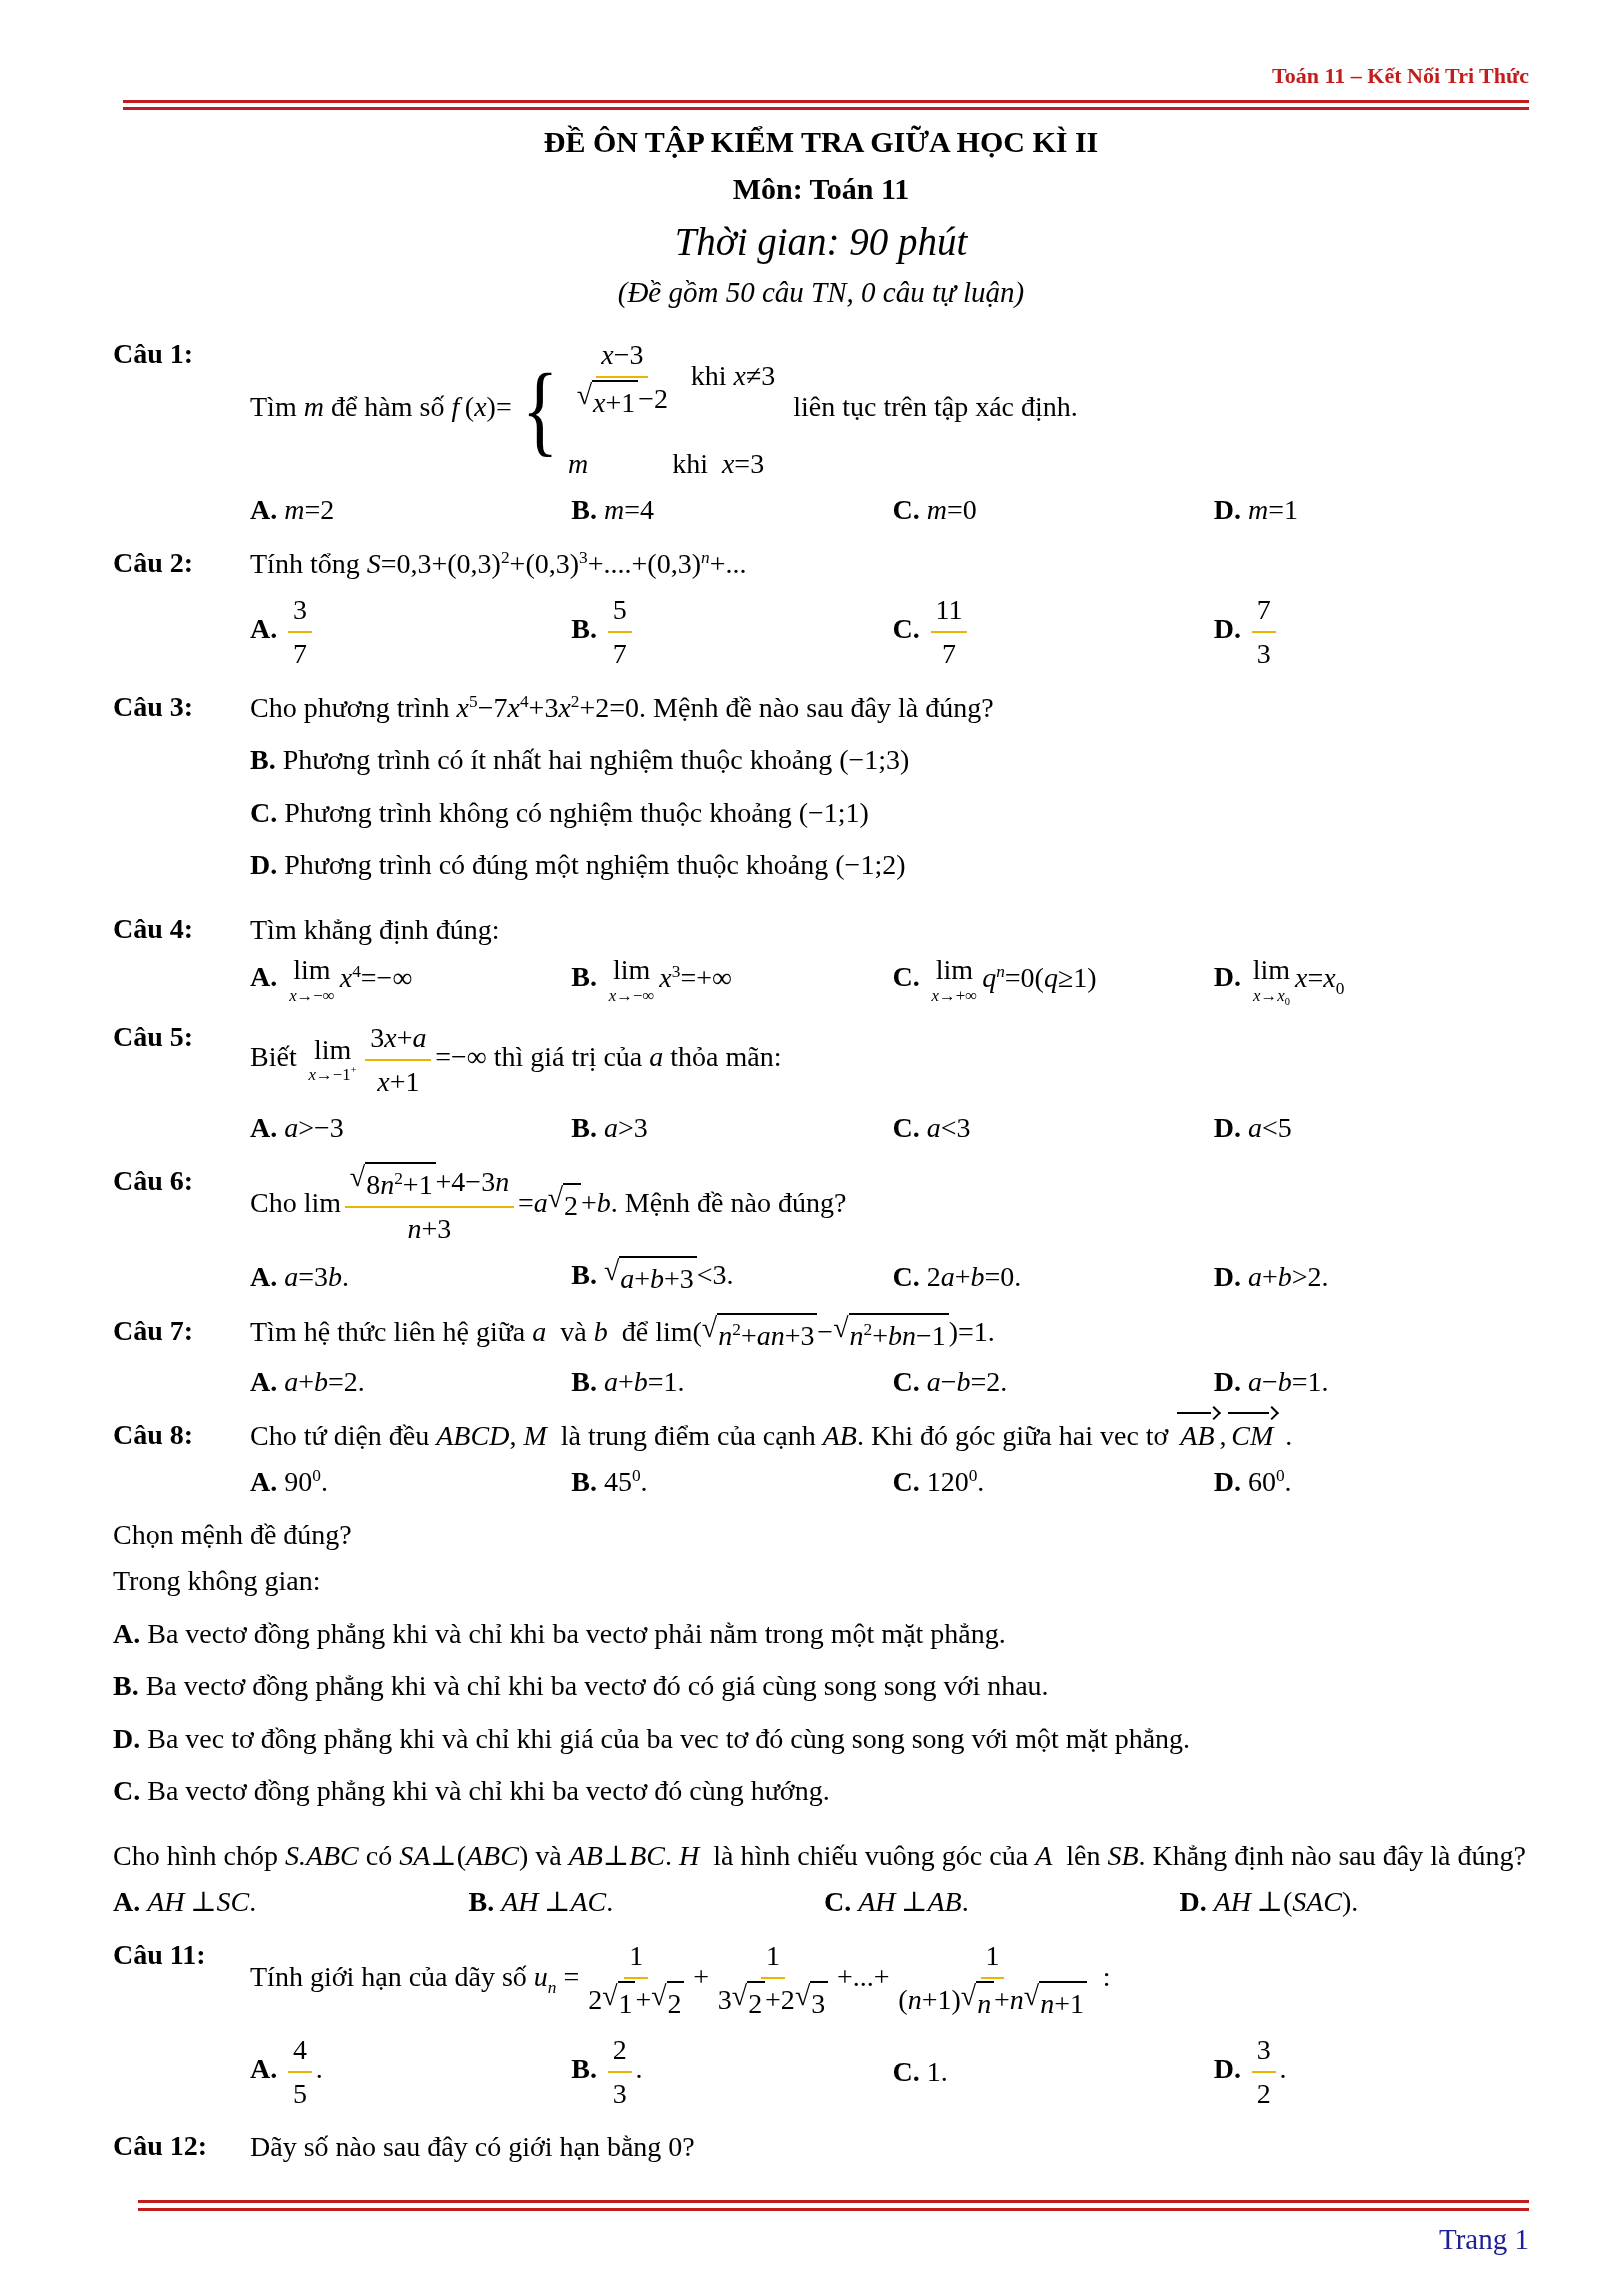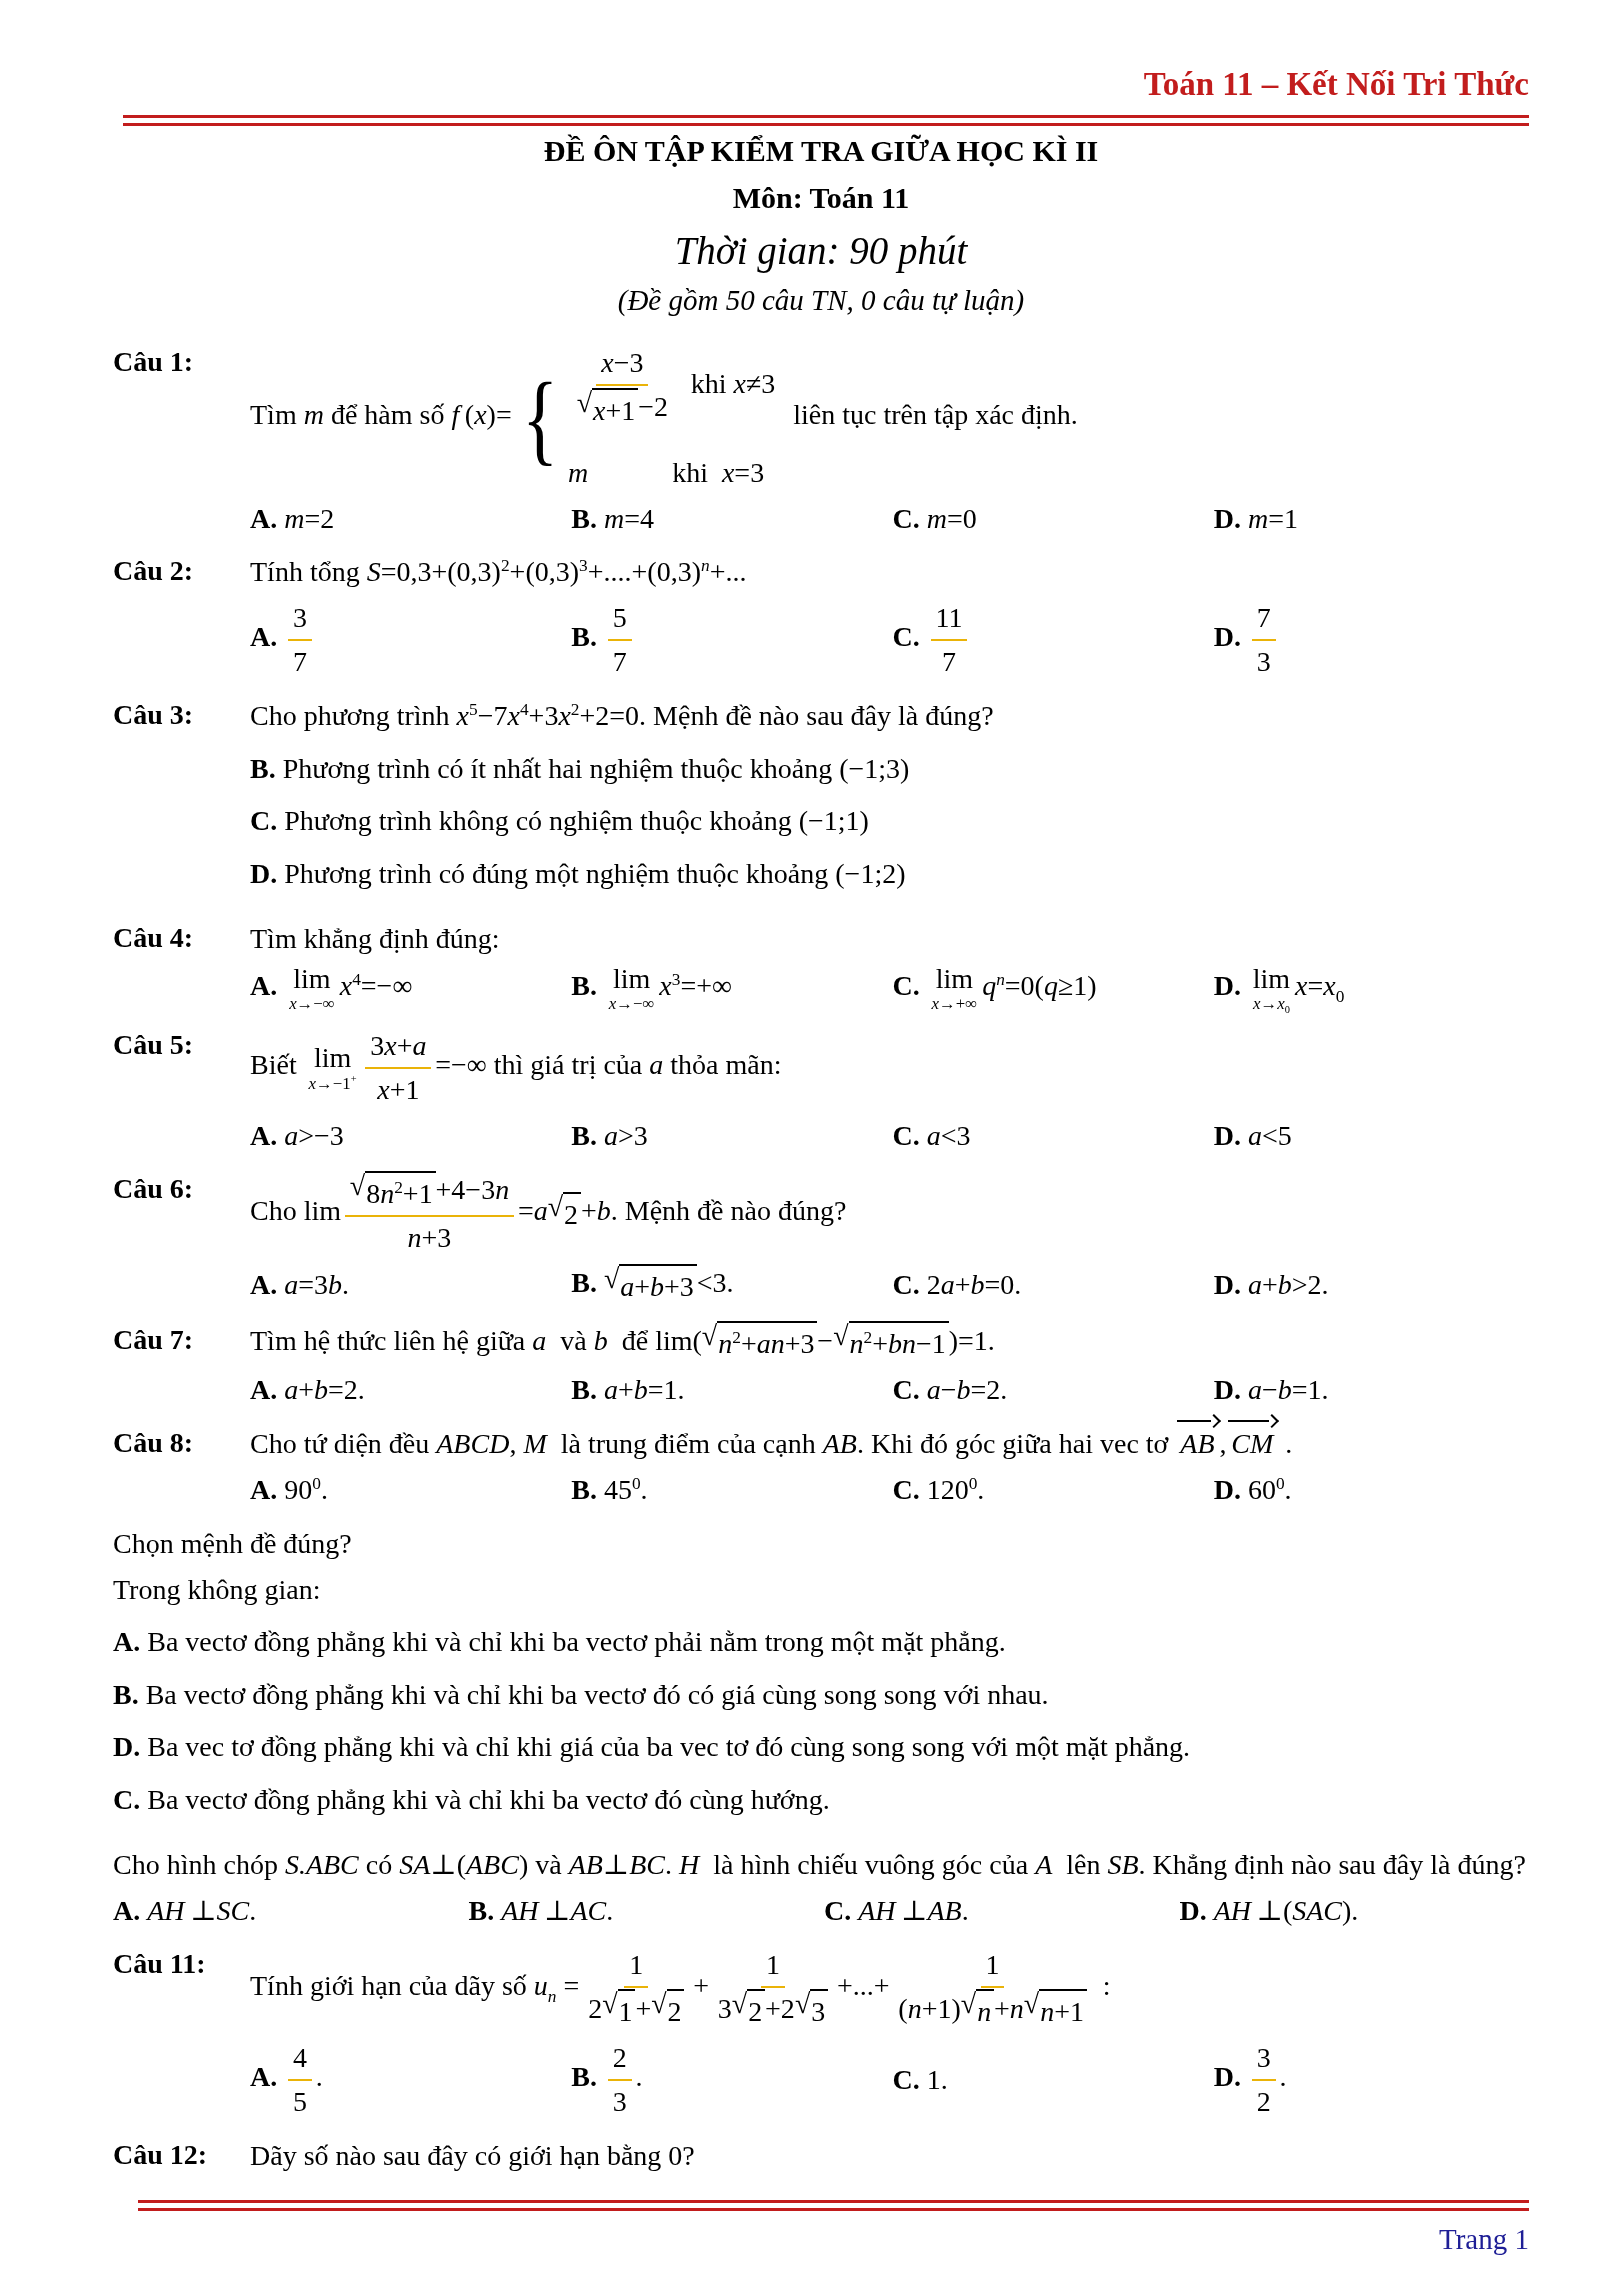--- a/index.html
+++ b/index.html
@@ -1,24 +1,24 @@
 <!DOCTYPE html>
 <html style="--red: #c21d1d; --navy: #1f1f96;"><head>
 <meta charset="utf-8">
 <style>
   html,body{margin:0;padding:0;background:#fff;}
   .page{position:relative;width:1621px;height:2292px;background:#fff;box-sizing:border-box;
         padding:61px 92px 0 113px;color:#000;
         font-family:"Liberation Serif","DejaVu Serif",serif;font-size:28px;line-height:1.4;}
   
-  .header-red{color:var(--red,#c21d1d);font-weight:bold;font-size:33px;text-align:right;margin-bottom:7.8px;}
+  .header-red{color:var(--red,#c21d1d);font-weight:bold;font-size:22px;text-align:right;margin-bottom:7.8px;}
   .double-rule{height:4.9px;border-top:3.9px solid var(--red,#c21d1d);border-bottom:3.9px solid var(--red,#c21d1d);}
   .header .double-rule{margin-left:9.8px;}
   
-  .title-block{text-align:center;margin-top:4px;}
+  .title-block{text-align:center;margin-top:11px;}
   .t1{font-weight:bold;font-size:30px;}
   .t2{font-weight:bold;font-size:30px;margin-top:4.9px;}
   .t3{font-style:italic;font-size:39px;margin-top:4.9px;}
   .t4{font-style:italic;font-size:29px;margin-top:2px;}
   
   #questions{margin-top:21.6px;}
   .q{display:flex;margin-bottom:11.8px;}
   .qlabel{flex:0 0 137px;font-weight:bold;}
   .qbody{flex:1;min-width:0;}
   .qline{margin-bottom:3.9px;line-height:1.5;}

